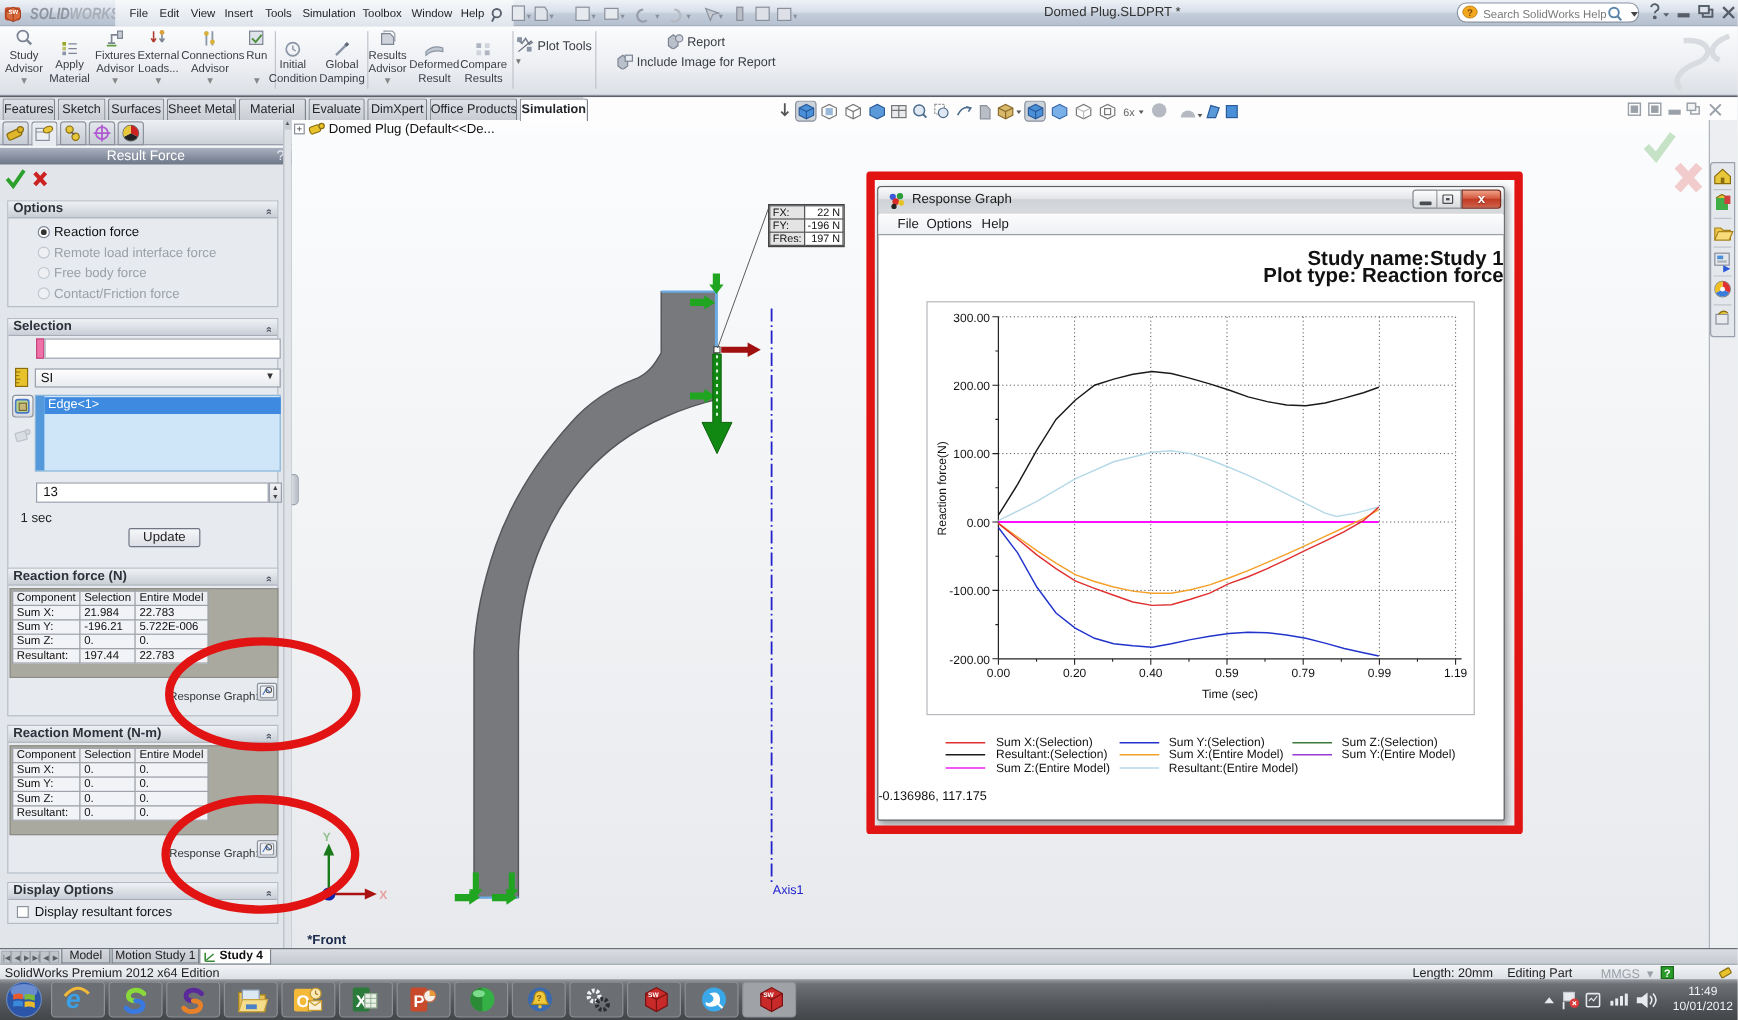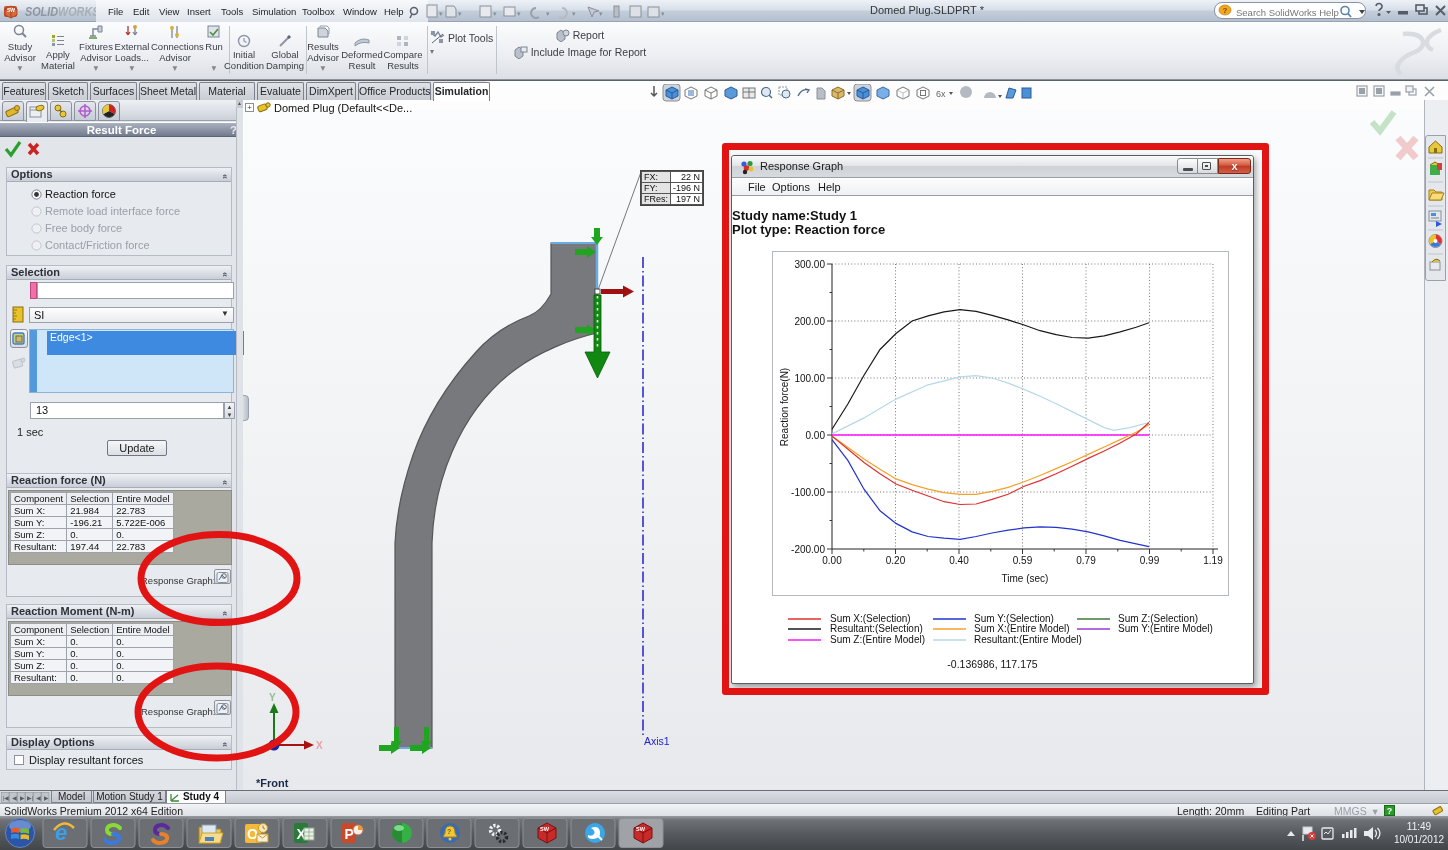--- a/index.html
+++ b/index.html
@@ -458,21 +458,21 @@
             <path d="M9 1 L9 15 M2 8 L16 8" stroke="#b05ad0" stroke-width="1.5"></path>
           </svg></div>
       <div class="abs" style="left:98px;top:1px;width:22px;height:20px;background:linear-gradient(#e4e7ec,#c6ccd5);border:1px solid #8d939d;border-radius:3px 3px 0 0">
         <svg width="18" height="16" viewBox="0 0 18 16" style="margin:1px">
             <circle cx="9" cy="8" r="6.5" fill="#e8e8e8" stroke="#666"></circle>
             <path d="M9 8 L9 1.5 A6.5 6.5 0 0 1 14.6 11 Z" fill="#cc2222"></path>
             <path d="M9 8 L14.6 11 A6.5 6.5 0 0 1 3.4 11 Z" fill="#222"></path>
             <path d="M9 8 L3.4 11 A6.5 6.5 0 0 1 9 1.5 Z" fill="#e8c83a"></path>
           </svg></div>
 
-      <div class="abs" style="left:0;top:22px;width:243px;height:15px;background:linear-gradient(#aab1bf,#727b8d);border-top:1px solid #fff;border-bottom:1px solid #5d6574;color:#fff;font-weight:bold;font-size:11.5px;text-align:center;line-height:14px">Result Force<span style="position:absolute;right:6px;color:#e8eaf0">?</span></div>
+      <div class="abs" style="left:0;top:22px;width:243px;height:15px;background:linear-gradient(#aab1bf,#727b8d);border-top:1px solid #fff;border-bottom:1px solid #5d6574;color:#fff;font-weight:normal;font-size:11.5px;text-align:center;line-height:14px">Result Force<span style="position:absolute;right:6px;color:#e8eaf0">?</span></div>
 
       <svg class="abs" style="left:4px;top:40px" width="60" height="18" viewBox="0 0 60 18">
         <path d="M2 9 l5 6 l9 -13" stroke="#2ca02c" stroke-width="3.2" fill="none"></path>
         <path d="M25 4 l9 10 M34 4 l-9 10" stroke="#cc2222" stroke-width="3.4"></path>
       </svg>
 
       <div class="pmgroup" style="top:67px;height:89px">
         <div class="grouphead">Options<span class="chev">«</span></div>
         <div class="abs" style="left:24px;top:20px;font-size:11px;color:#111">
           <svg width="11" height="11" viewBox="0 0 11 11" style="vertical-align:-2px">
@@ -511,21 +511,21 @@
             </g>
           </svg>
         <div class="abs" style="left:22px;top:41px;width:205px;height:16px;background:linear-gradient(#fefefe,#e8ebef);border:1px solid #9aa1ad;font-size:11px;color:#111;padding:1px 4px">SI<span style="float:right;color:#333;font-size:8px">▼</span></div>
         <div class="abs" style="left:3px;top:63px;width:18px;height:19px;background:linear-gradient(#f5f6f8,#d8dce2);border:1px solid #8d939d;border-radius:3px">
           <svg width="14" height="15" viewBox="0 0 14 15" style="margin:1px">
               <rect x="1" y="2" width="11" height="11" rx="2" fill="#b9d48c" stroke="#4a79c8" stroke-width="1.4"></rect>
               <rect x="4" y="5" width="6" height="6" fill="#c8b87a" stroke="#7a6a3a"></rect>
             </svg></div>
         <div class="abs" style="left:22px;top:63px;width:205px;height:64px;background:#cfe6f8;border:1px solid #8ab4d8">
           <div class="abs" style="left:0;top:0;width:7px;height:62px;background:#5599dd"></div>
-          <div class="abs" style="left:17px;top:1px;width:197px;height:24px;background:#3d8ae0;color:#fff;font-size:10.5px;padding:0 3px">Edge&lt;1&gt;</div>
+          <div class="abs" style="left:7px;top:1px;width:197px;height:14px;background:#3d8ae0;color:#fff;font-size:10.5px;padding:0 3px">Edge&lt;1&gt;</div>
         </div>
         <svg class="abs" style="left:4px;top:90px" width="16" height="14" viewBox="0 0 16 14" opacity="0.55">
             <rect x="2" y="4" width="9" height="7" rx="1" fill="#d0d4da" stroke="#9aa0ab" transform="rotate(-15 7 7)"></rect>
             <circle cx="12" cy="4" r="2" fill="#c8ccd2" stroke="#9aa0ab"></circle>
           </svg>
         <div class="abs" style="left:23px;top:136px;width:194px;height:17px;background:#fff;border:1px solid #9aa1ad;font-size:11px;color:#111;padding:1px 5px">13</div>
         <div class="abs" style="left:217px;top:136px;width:11px;height:17px;background:linear-gradient(#f2f3f5,#d8dce2);border:1px solid #9aa1ad;font-size:6px;color:#444;text-align:center;line-height:8px">▲<br>▼</div>
         <div class="abs" style="left:10px;top:160px;font-size:11px;color:#222">1 sec</div>
         <div class="abs" style="left:100px;top:174px;width:60px;height:16px;background:linear-gradient(#f6f7f9,#dcdfe5);border:1px solid #707683;border-radius:2px;font-size:11px;color:#222;text-align:center;line-height:15px">Update</div>
       </div>
@@ -642,21 +642,21 @@
         <div class="abs" style="left:4px;top:3px;width:9px;height:8px;border:1.5px solid #4a4d52;border-radius:1px"></div>
         <div class="abs" style="left:7px;top:6px;width:3px;height:2px;background:#4a4d52"></div>
         </div>
       <div class="abs" style="left:486px;top:2px;width:33px;height:16px;background:linear-gradient(#f0a088 0%,#d45a40 45%,#c03a24 50%,#d06048 100%);border:1px solid #7a2a1a;border-radius:0 3px 3px 0;color:#fff;font-size:11px;font-weight:bold;text-align:center;line-height:15px;text-shadow:0 1px 1px #802a1a">x</div>
     </div>
     <div class="abs" style="left:0;top:23px;width:521px;height:17px;background:linear-gradient(#fcfcfd,#eef0f4);border-bottom:1px solid #9a9da2;font-size:11px;color:#1a1a1a">
       <span class="abs" style="left:16px;top:2px">File</span>
         <span class="abs" style="left:40px;top:2px">Options</span>
         <span class="abs" style="left:86px;top:2px">Help</span>
     </div>
-    <div class="abs" style="left:0;top:53px;width:521px;text-align:left;font-size:13px;font-weight:bold;color:#111;line-height:13.5px">Study name:Study 1<br>Plot type: Reaction force</div>
+    <div class="abs" style="left:0;top:53px;width:521px;text-align:right;font-size:17px;font-weight:bold;color:#111;line-height:13.5px">Study name:Study 1<br>Plot type: Reaction force</div>
 
     <div class="abs" style="left:40px;top:95px;width:457px;height:345px;background:#fff;border:1px solid #b5b8bc">
       <svg class="abs" style="left:-1px;top:-1px" width="457" height="345" viewBox="0 0 457 345">
 
         <g stroke="#555" stroke-width="0.8" stroke-dasharray="1 2.2">
           <line x1="60" y1="13" x2="441" y2="13"></line>
             <line x1="60" y1="70" x2="441" y2="70"></line>
             <line x1="60" y1="127" x2="441" y2="127"></line>
             <line x1="60" y1="184" x2="441" y2="184"></line>
             <line x1="60" y1="241" x2="441" y2="241"></line>
@@ -746,21 +746,21 @@
         <text x="98" y="11">Sum X:(Selection)</text>
           <text x="98" y="21">Resultant:(Selection)</text>
           <text x="98" y="32">Sum Z:(Entire Model)</text>
         <text x="242" y="11">Sum Y:(Selection)</text>
           <text x="242" y="21">Sum X:(Entire Model)</text>
           <text x="242" y="32">Resultant:(Entire Model)</text>
         <text x="386" y="11">Sum Z:(Selection)</text>
           <text x="386" y="21">Sum Y:(Entire Model)</text>
       </g>
     </svg>
-    <div class="abs" style="left:0;top:502px;width:521px;text-align:center;font-size:10.5px;color:#111">-0.136986, 117.175</div>
+    <div class="abs" style="left:0;top:502px;width:521px;text-align:left;font-size:10.5px;color:#111">-0.136986, 117.175</div>
   </div>
 
   <div class="abs" style="left:722px;top:143px;width:547px;height:552px;border:7px solid #e21313;border-radius:3px"></div>
   <svg class="abs" style="left:136px;top:529px;width:166px;height:99px" viewBox="0 0 166 99">
       <ellipse cx="83" cy="49.5" rx="78" ry="44" fill="none" stroke="#e21313" stroke-width="7"></ellipse>
     </svg>
   <svg class="abs" style="left:133px;top:661px;width:169px;height:102px" viewBox="0 0 169 102">
       <ellipse cx="84" cy="51" rx="79" ry="46" fill="none" stroke="#e21313" stroke-width="7"></ellipse>
     </svg>
   <div id="bottombars">

